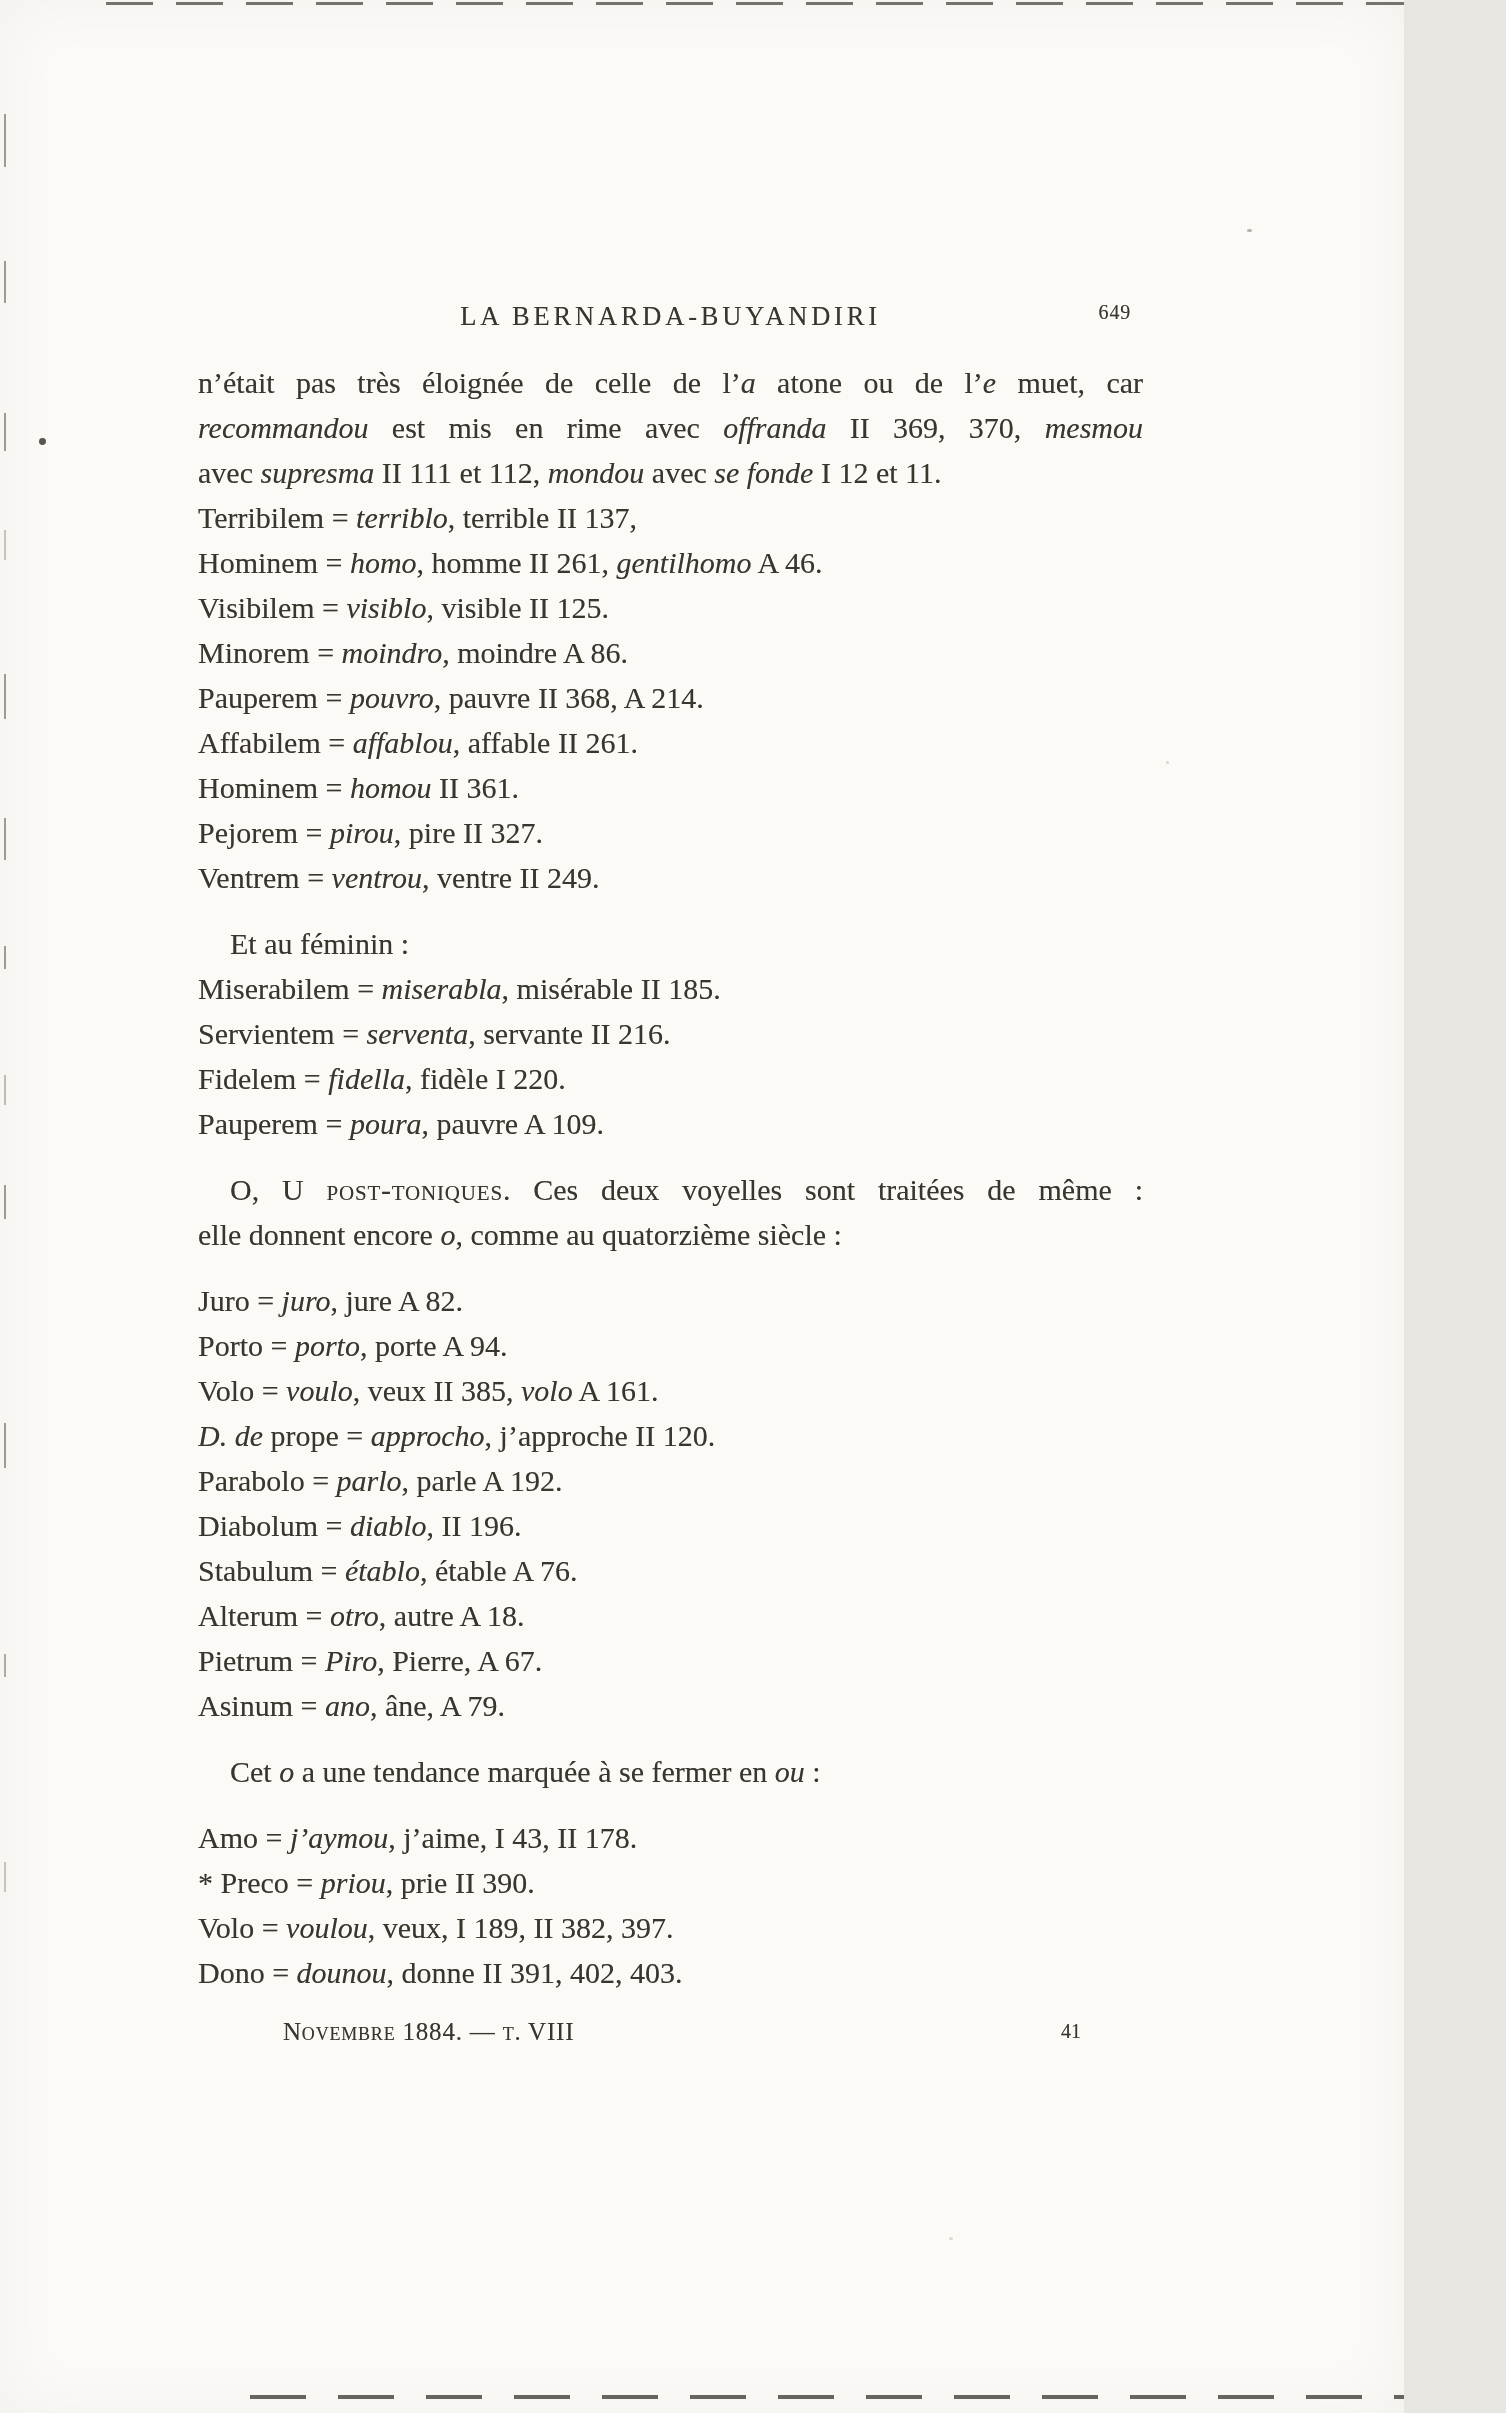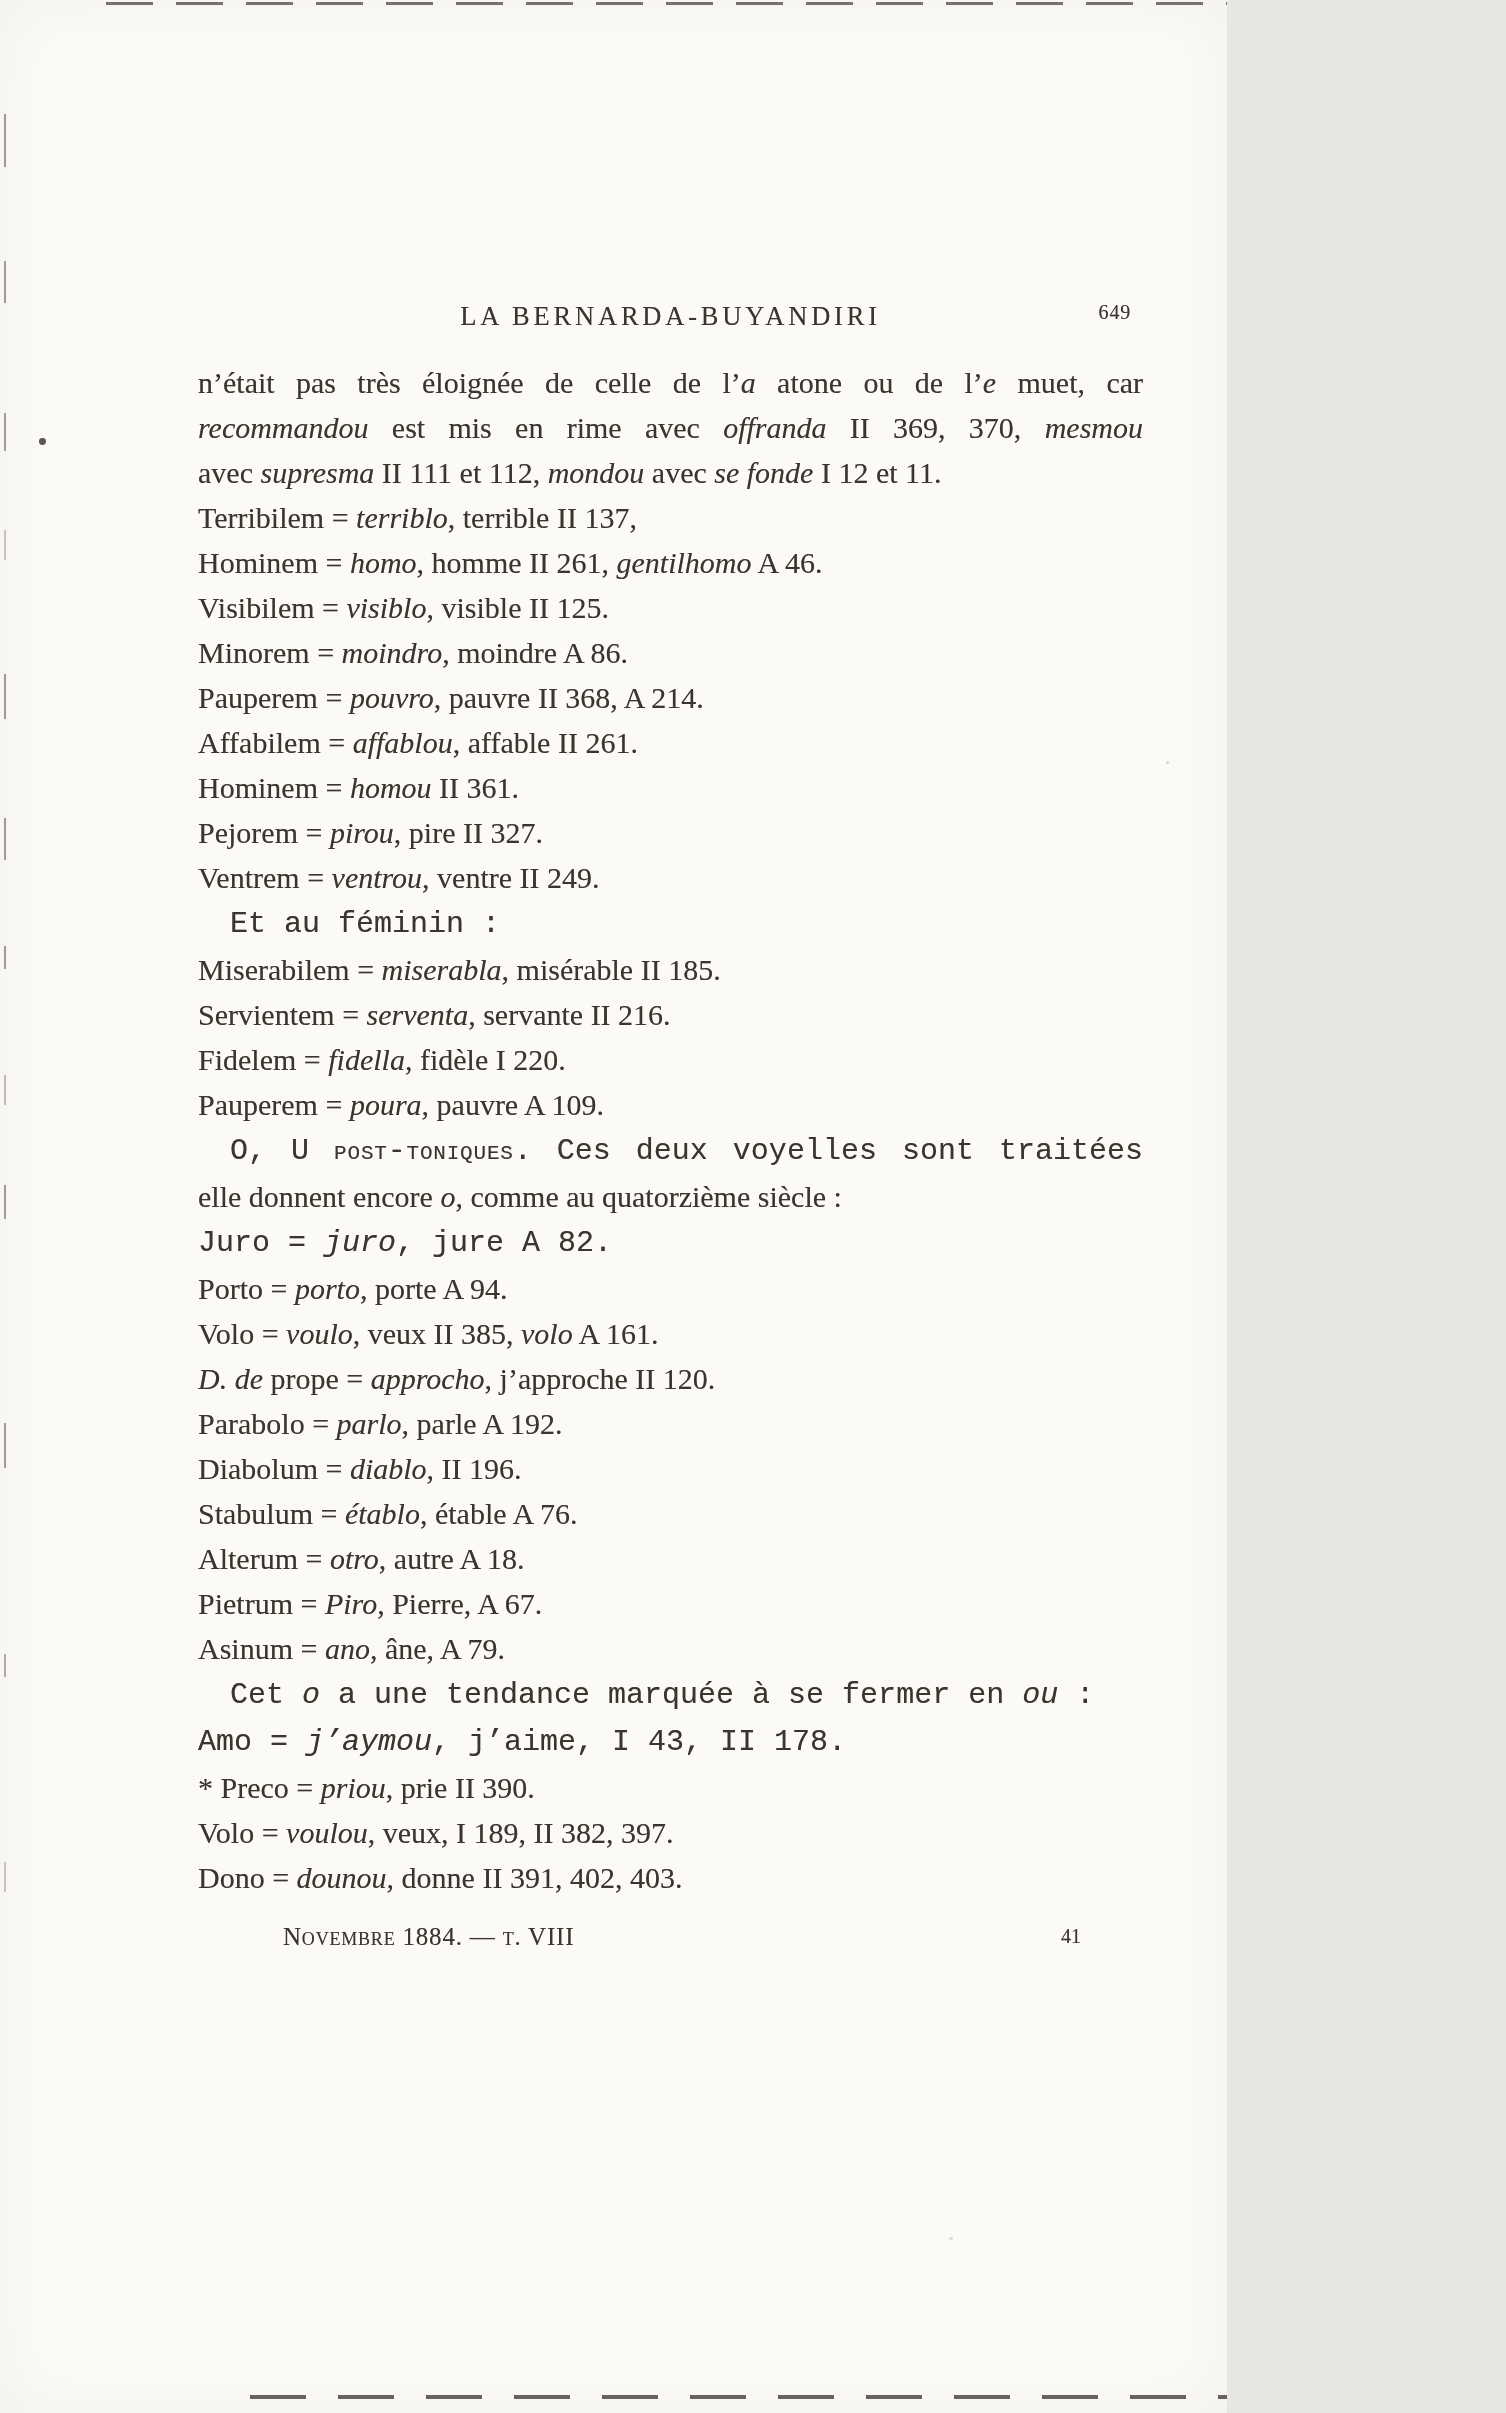--- a/index.html
+++ b/index.html
@@ -2,21 +2,21 @@
 <html style="--ink: #3a362e; --paper: #fbfaf6;font-size:12px"><head>
 <meta charset="utf-8">
 <style>
   :root {
     --ink: #3a362e;
     --paper: #fbfaf6;
   }
   html, body { margin: 0; padding: 0; background: #e8e6e1; }
   .page {
     position: relative;
-    width: 1227px;
+    width: 1404px;
     height: 2413px;
     background: var(--paper);
     overflow: hidden;
     font-family: "Liberation Serif", "DejaVu Serif", serif;
     color: var(--ink);
     box-shadow: inset 0 0 68px rgba(40,35,20,0.04);
   }
   
   .textblock { text-shadow: 0 0 0.5px rgba(60,55,45,0.45); }
 
@@ -58,21 +58,21 @@
   }
   .line.just {
     white-space: normal;
     text-align: justify;
   }
   .line.just::after {
     content: "";
     display: inline-block;
     width: 100%;
   }
-  .line.gap { margin-top: 2px; font-family: Liberation Mono, monospace; }
+  .line.gap { margin-top: 21px; }
   .line.indent { text-indent: 32px; }
   .it { font-style: italic; }
   .sc { font-variant: small-caps; letter-spacing: 0.8px; }
 
   .footer {
     margin-top: 13.6px;
     height: 45px;
     line-height: 45px;
     display: flex;
     justify-content: space-between;

